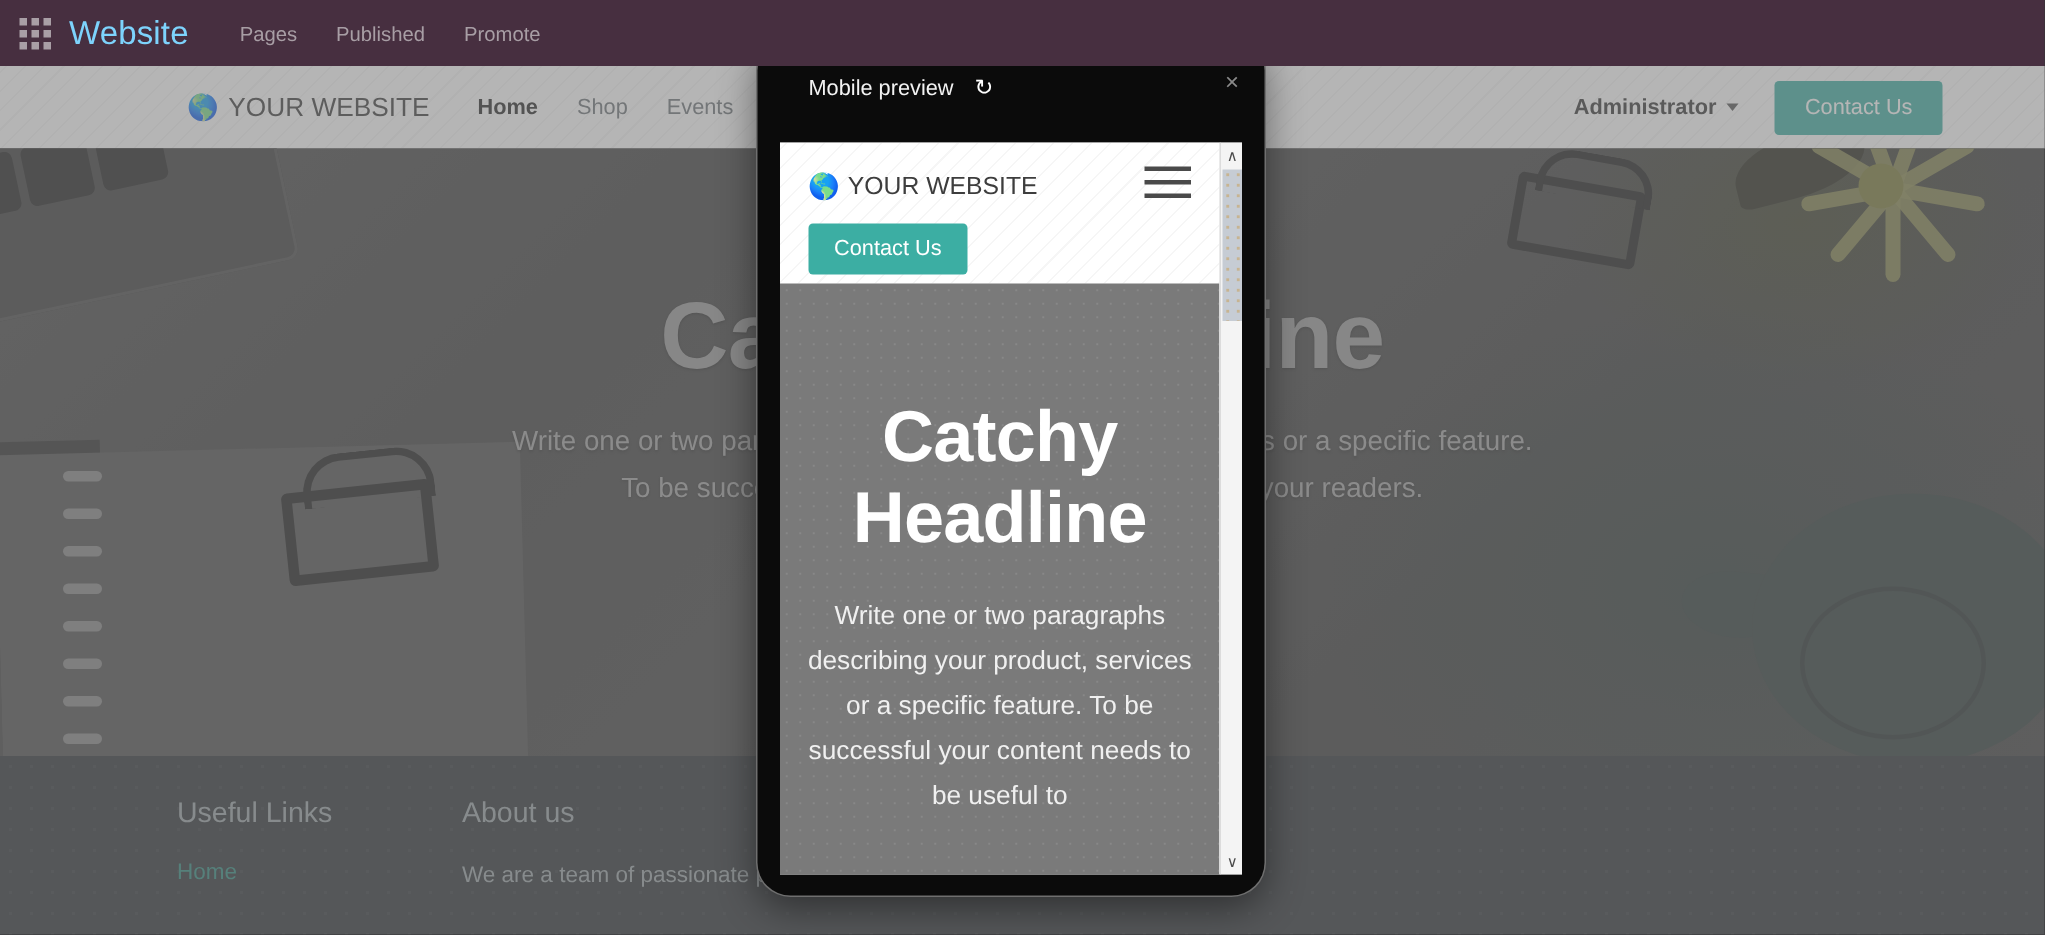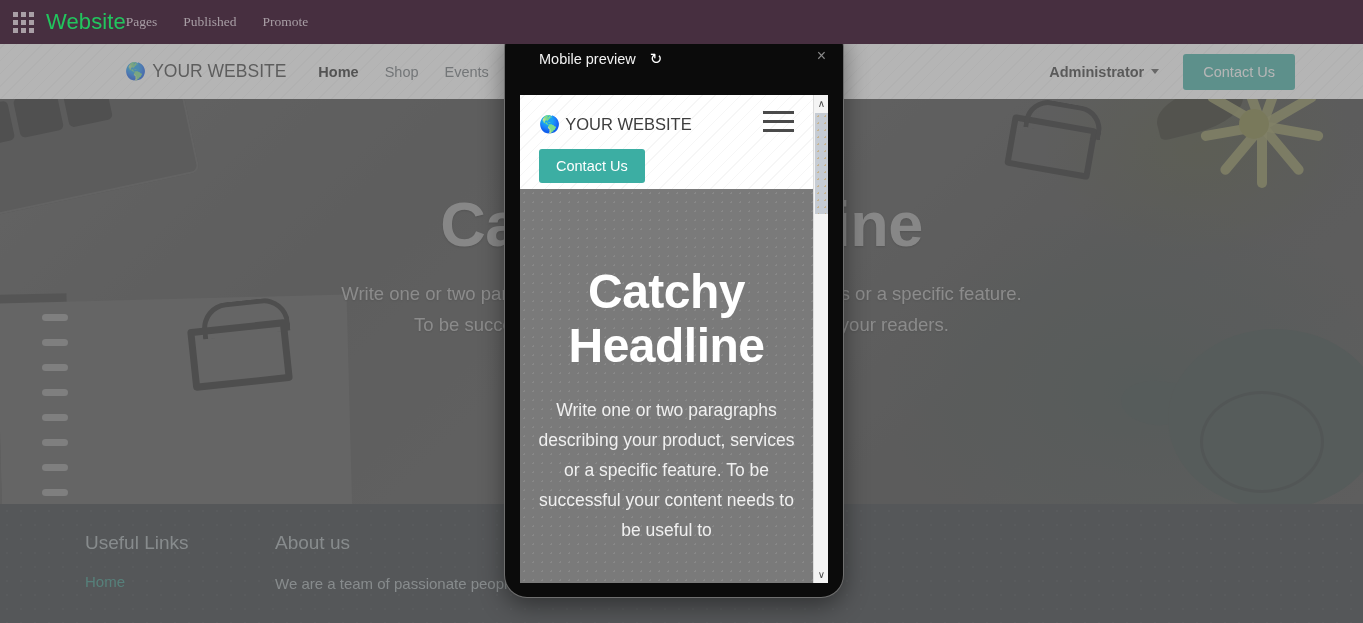--- a/index.html
+++ b/index.html
@@ -23,26 +23,26 @@
     margin-left: 12px; margin-right: 12px;
     display: grid;
     grid-template-columns: repeat(3, 5px);
     grid-template-rows: repeat(3, 5px);
     gap: 3px;
     align-content: center; justify-content: center;
     cursor: pointer;
   }
   .apps-grid i { display: block; width: 5px; height: 5px; background: #a99fa6; }
   .brand {
-    color: #22c55e; font-size: 22px; font-weight: 400;
-    letter-spacing: .1px; 
+    color: #7dd3fc; font-size: 22px; font-weight: 400;
+    letter-spacing: .1px; margin-right: 34px;
   }
   .topnav { display: flex; align-items: center; gap: 26px; }
   .topnav a {
-    color: #a89ea5; font-size: 13.5px; text-decoration: none; cursor: pointer; font-family: Liberation Serif, serif;
+    color: #a89ea5; font-size: 13.5px; text-decoration: none; cursor: pointer;
   }
   .topright {
     margin-left: auto; display: flex; align-items: center; height: 44px;
   }
   .pub-wrap {
     display: flex; align-items: center; gap: 9px;
     padding: 0 16px; height: 44px; cursor: pointer;
   }
   .switch {
     width: 36px; height: 17px; border-radius: 9px;
@@ -186,21 +186,21 @@
     margin-top:22px; font-size:18.5px; line-height:1.65; color:#a3a3a3;
     text-shadow:0 1px 2px rgba(0,0,0,.3);
   }
 
   
   .site-footer {
     background:#2a2f33; height:119px; padding:28px 0 0 0; position:relative;
     background-image: radial-gradient(rgba(255,255,255,.045) 1px, transparent 1px);
     background-size: 14px 14px;
   }
-  .footer-cols { display:flex; padding:0 85px; gap:0; }
+  .footer-cols { display:flex; padding:0 118px; gap:0; }
   .fcol { }
   .fcol.c1 { width:190px; }
   .fcol.c2 { width:570px; }
   .fcol.c3 { width:300px; }
   .fh { color:#9aa3a6; font-size:19px; font-weight:400; margin-bottom:19px; }
   .fl { color:#2e8b7e; font-size:15px; text-decoration:none; cursor:pointer; display:block;}
   .ftext { color:#9aa3a6; font-size:15px; line-height:1.5; }
   .fconn { display:flex; align-items:center; gap:9px; }
   .fdot { width:13px;height:13px;border-radius:50%;background:#8e8e8e; flex:none;}
 

